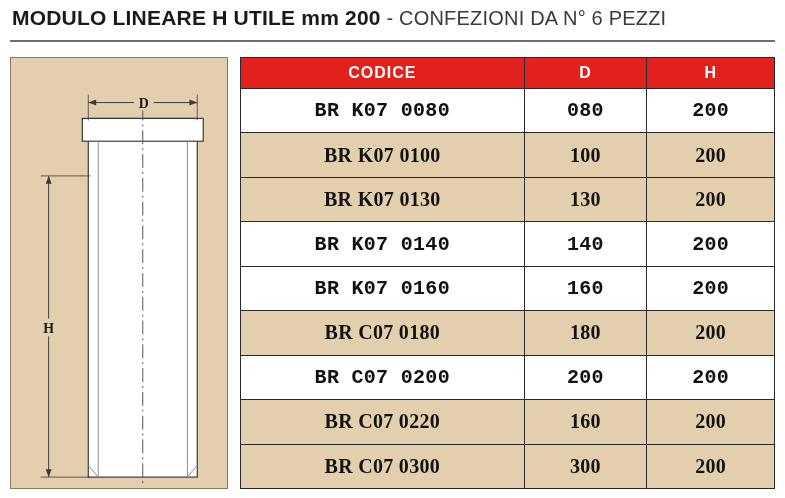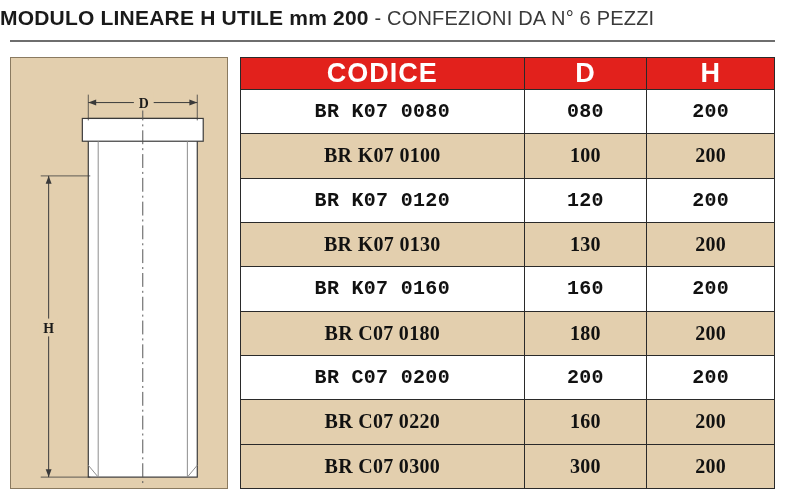--- a/index.html
+++ b/index.html
@@ -20,20 +20,21 @@
     box-sizing: border-box;
   }
 
   
   .title-bar {
     position: absolute;
     left: 0;
     top: 6px;
     width: 649px;
     height: 30px;
+    padding-left: 12px;
     box-sizing: border-box;
     white-space: nowrap;
   }
   .title-main {
     font-size: 21px;
     font-weight: bold;
     color: #1a1a1a;
     letter-spacing: 0.2px;
     font-family: "Liberation Sans", sans-serif;
   }
@@ -87,21 +88,21 @@
   }
   table.codes th, table.codes td {
     border: 1px solid #2a2a2a;
     text-align: center;
     vertical-align: middle;
     padding: 0;
   }
   table.codes thead th {
     background: #e2211c;
     color: #ffffff;
-    font-size: 27px;
+    font-size: 16px;
     font-weight: bold;
     letter-spacing: 1px;
     height: 30px;
     border-color: #2a2a2a;
   }
   table.codes tbody td {
     font-size: 20px;
     color: #111111;
     font-family: "Liberation Serif", serif;
     font-weight: bold;
@@ -180,28 +181,28 @@
           <tr class="even">
             <td>BR K07 0080</td>
             <td>080</td>
             <td>200</td>
           </tr>
           <tr class="odd">
             <td>BR K07 0100</td>
             <td>100</td>
             <td>200</td>
           </tr>
-          <tr class="even">
-            <td>BR K07 0120</td>
-            <td>120</td>
-            <td>200</td>
-          </tr>
           <tr class="odd">
             <td>BR K07 0130</td>
             <td>130</td>
+            <td>200</td>
+          </tr>
+          <tr class="even">
+            <td>BR K07 0140</td>
+            <td>140</td>
             <td>200</td>
           </tr>
           <tr class="even">
             <td>BR K07 0160</td>
             <td>160</td>
             <td>200</td>
           </tr>
           <tr class="odd">
             <td>BR C07 0180</td>
             <td>180</td>

